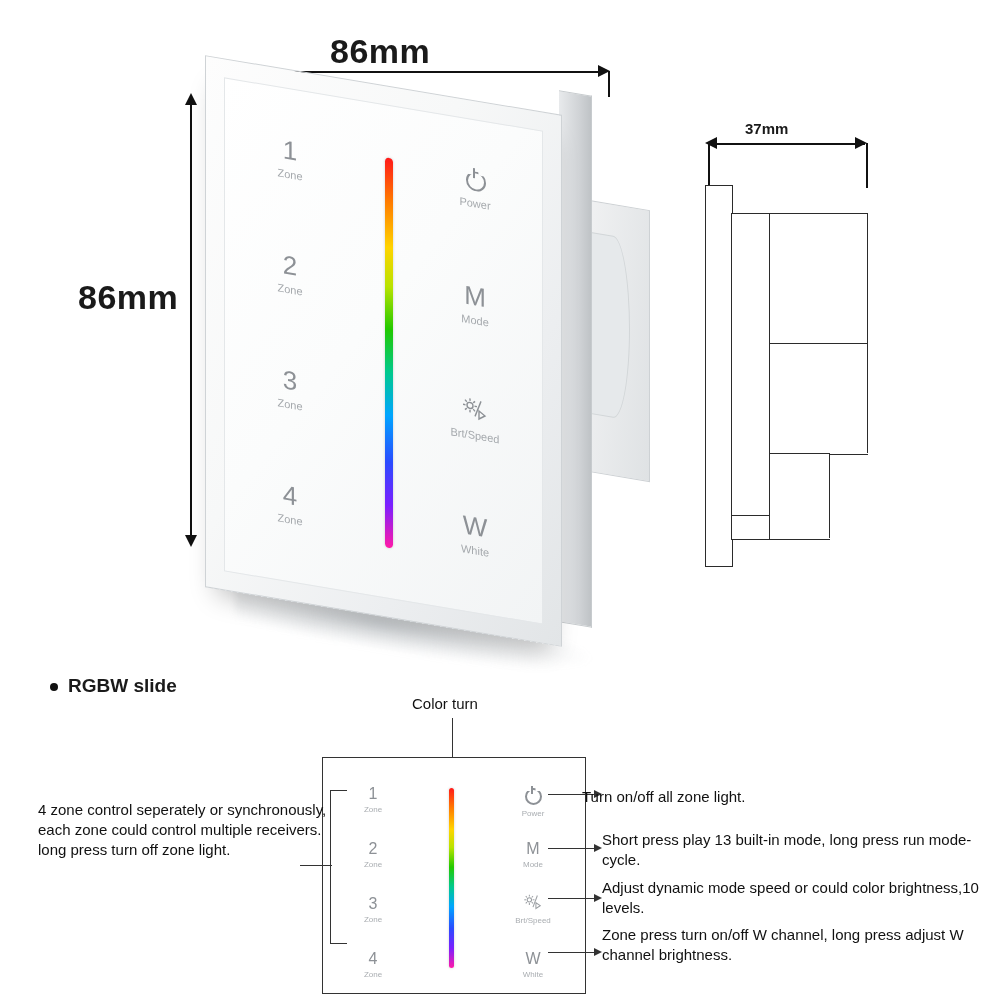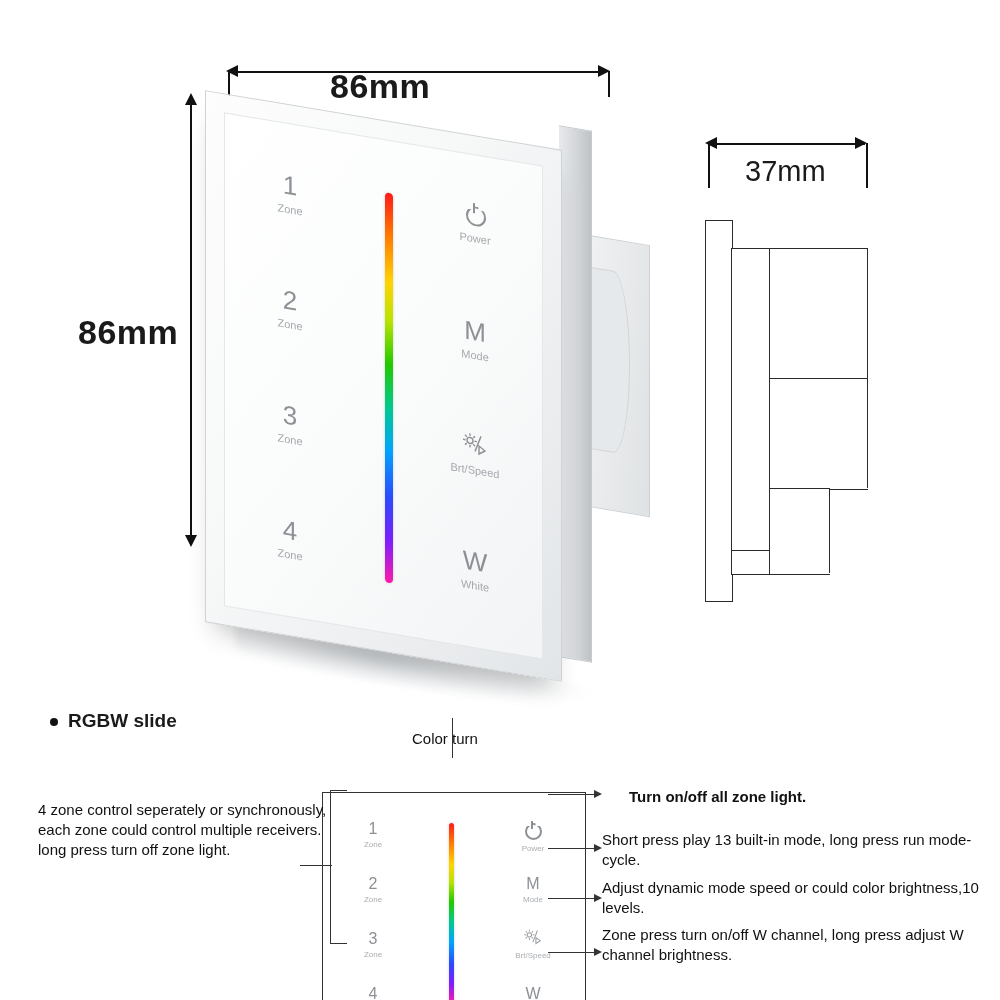--- a/index.html
+++ b/index.html
@@ -1,25 +1,25 @@
 <!DOCTYPE html>
 <html><head>
 <meta charset="utf-8">
 <style>
   html,body{margin:0;padding:0;}
   body{
     width:1000px;height:1000px;position:relative;background:#ffffff;
     font-family:"Liberation Sans", sans-serif;color:#1a1a1a;overflow:hidden;
   }
-  .abs{position:absolute;margin-top:35px;}
+  .abs{position:absolute;}
 
   
   #dim-top-label{left:330px;top:32px;font-size:34px;font-weight:700;letter-spacing:0.5px;}
   #dim-left-label{left:78px;top:278px;font-size:34px;font-weight:700;letter-spacing:0.5px;}
-  #dim-side-label{left:745px;top:120px;font-size:29px;font-weight:400;}
+  #dim-side-label{left:745px;top:120px;font-size:15px;font-weight:700;}
 
   
   .hline{position:absolute;height:2px;background:#111;}
   .vline{position:absolute;width:2px;background:#111;}
   .arrow{position:absolute;width:0;height:0;}
   .arrow.left{border-top:6px solid transparent;border-bottom:6px solid transparent;border-right:12px solid #111;}
   .arrow.right{border-top:6px solid transparent;border-bottom:6px solid transparent;border-left:12px solid #111;}
   .arrow.up{border-left:6px solid transparent;border-right:6px solid transparent;border-bottom:12px solid #111;}
   .arrow.down{border-left:6px solid transparent;border-right:6px solid transparent;border-top:12px solid #111;}
 
@@ -83,21 +83,21 @@
   #flatpanel{left:322px;top:757px;width:262px;height:235px;border:1.4px solid #333;background:#fff;}
   .flabel{position:absolute;text-align:center;color:#9a9ea2;}
   .flabel .big{font-size:16px;line-height:16px;color:#8d9196;}
   .flabel .sub{font-size:8px;line-height:10px;margin-top:3px;color:#a9adb1;}
 
   #colorslide-caption{left:412px;top:695px;font-size:15px;color:#111;}
 
   
   .note{position:absolute;font-size:15px;line-height:20px;color:#111;}
   #note-left{left:38px;top:800px;width:290px;text-align:left;}
-  #note-r1{left:629px;top:787px;font-weight:bold;}
+  #note-r1{left:582px;top:787px;}
   #note-r2{left:602px;top:830px;}
   #note-r3{left:602px;top:878px;}
   #note-r4{left:602px;top:925px;}
 
   .brace{position:absolute;border:1.4px solid #333;border-right:none;}
   .leader{position:absolute;height:1.4px;background:#333;}
   .leaderv{position:absolute;width:1.4px;background:#333;}
   .la{position:absolute;width:0;height:0;border-top:4px solid transparent;border-bottom:4px solid transparent;}
   .la.r{border-left:8px solid #333;}
 

